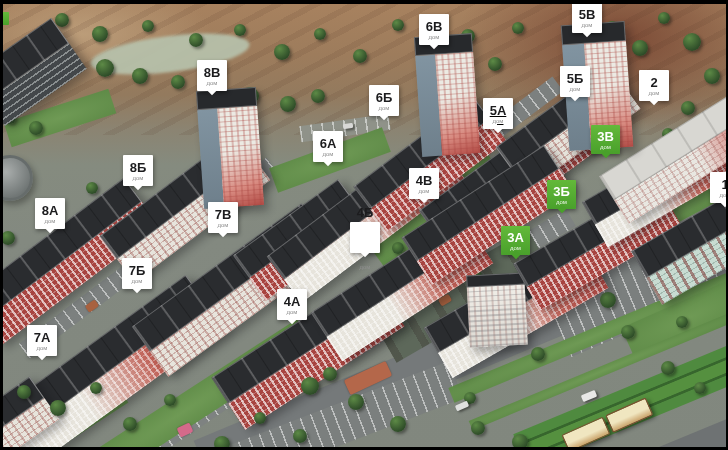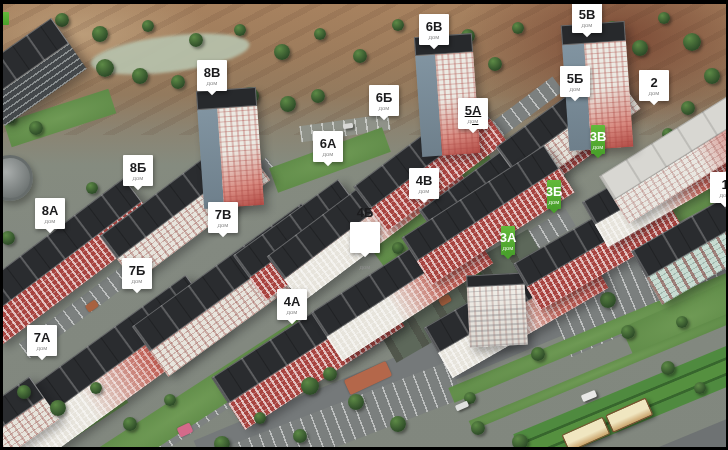--- a/index.html
+++ b/index.html
@@ -75,21 +75,21 @@
   .tram-car{flex:1;height:100%;background:linear-gradient(180deg,#f0e6c0 55%,#caa36a 100%);
     border:1px solid #7e4a30;border-radius:2px;box-shadow:2px 3px 4px rgba(0,0,0,.45);}
   
   .badge{z-index:20;width:30px;height:31px;background:#fff;border-radius:1px;
     display:flex;flex-direction:column;align-items:center;justify-content:center;
     box-shadow:1px 2px 4px rgba(0,0,0,.4);cursor:pointer;}
   .badge-label{font-size:13px;font-weight:700;color:#1c1c1e;line-height:1;}
   .badge-sub{font-size:6px;color:#8f8f8f;line-height:1;margin-top:1px;}
   .badge-tail{position:absolute;left:50%;bottom:-3px;width:6px;height:6px;background:#fff;
     transform:translateX(-50%) rotate(45deg);}
-  .badge.green{background:linear-gradient(180deg,#63b93a,#49a02b);width:14px;height:29px;}
+  .badge.green{background:linear-gradient(180deg,#63b93a,#49a02b);width:29px;height:29px;}
   .badge.green .badge-label{color:#fff;}
   .badge.green .badge-sub{color:rgba(255,255,255,.88);}
   .badge.green .badge-tail{background:#49a02b;}
   .badge.fragment{box-shadow:none;}
   
   .frame{inset:0;z-index:40;pointer-events:none;
     border-top:4px solid #000;border-left:3px solid #000;border-right:2px solid #000;border-bottom:3px solid #000;}
 </style>
 </head>
 <body>
@@ -355,21 +355,21 @@
       <div class="badge abs" style="left: 572px; top: 2px;">
         <div class="badge-label">5В</div>
         <div class="badge-sub">дом</div>
         <div class="badge-tail"></div>
       </div>
       <div class="badge abs" style="left: 529px; top: 66px; margin-left: 31px;">
         <div class="badge-label">5Б</div>
         <div class="badge-sub">дом</div>
         <div class="badge-tail"></div>
       </div>
-      <div class="badge abs" style="left: 458px; top: 98px; text-decoration: underline;">
+      <div class="badge abs" style="left: 483px; top: 98px; text-decoration: underline;">
         <div class="badge-label">5А</div>
         <div class="badge-sub">дом</div>
         <div class="badge-tail"></div>
       </div>
       <div class="badge abs" style="left: 409px; top: 168px;">
         <div class="badge-label">4В</div>
         <div class="badge-sub">дом</div>
         <div class="badge-tail"></div>
       </div>
       <div class="badge abs" style="left: 350px; top: 222px; gap: 44px;">

